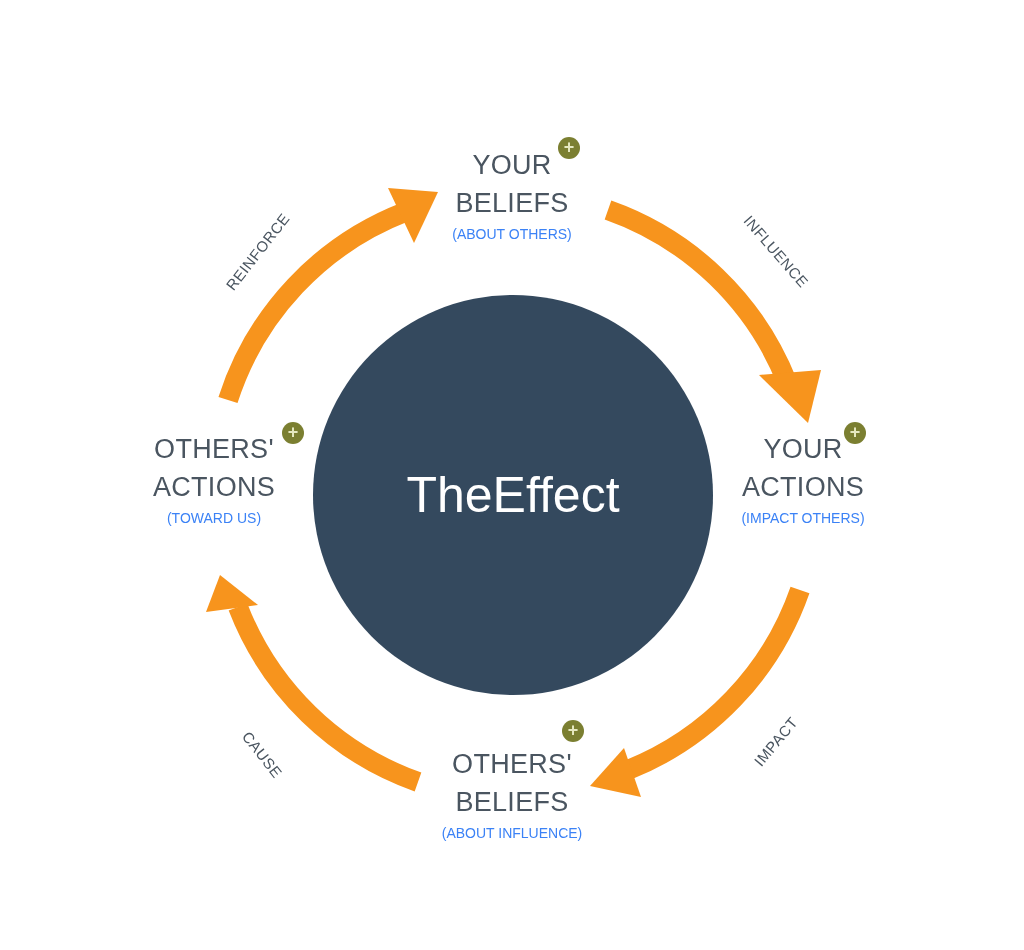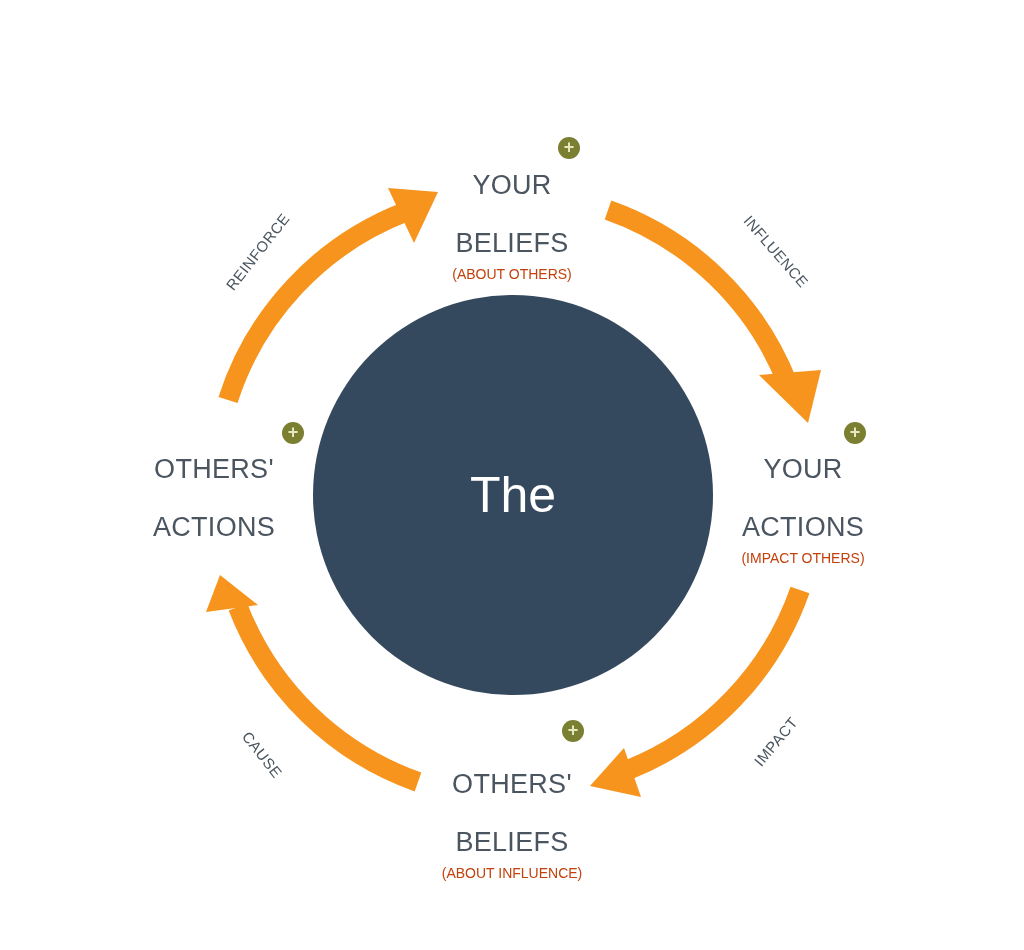--- a/index.html
+++ b/index.html
@@ -1,20 +1,20 @@
 <!DOCTYPE html>
 <html><head>
 <meta charset="utf-8">
 <style>
   html, body { margin: 0; padding: 0; background: #ffffff; }
   body { width: 1024px; height: 950px; position: relative; overflow: hidden; font-family: "Liberation Sans", sans-serif; }
   #diagram { position: absolute; left: 0; top: 0; width: 1024px; height: 950px; }
   .node { position: absolute; text-align: center; color: #4a5560; }
-  .node .l1, .node .l2 { display: block; font-size: 27px; line-height: 38px; letter-spacing: 0.3px; margin-top: 20px; }
-  .node .sub { display: block; font-size: 14px; line-height: 20px; margin-top: 2px; color: #c2410c; }
+  .node .l1, .node .l2 { display: block; font-size: 27px; line-height: 38px; letter-spacing: 0.3px; }
+  .node .sub { display: block; font-size: 14px; line-height: 20px; margin-top: 2px; color: #3b82f6; }
   .plus { position: absolute; width: 22px; height: 22px; border-radius: 50%; background: #7b7f31; color: #e6e8c0; font-size: 18px; line-height: 21px; text-align: center; font-weight: bold; }
   .center-title { position: absolute; left: 313px; top: 295px; width: 400px; height: 400px; display: flex; align-items: center; justify-content: center; color: #ffffff; }
   .center-title span { display: block; font-size: 50px; line-height: 77px; }
 </style>
 </head>
 <body>
 
 <svg id="diagram" width="1024" height="950" viewBox="0 0 1024 950">
   <circle cx="513" cy="495" r="200" fill="#34495e"></circle>
 
@@ -36,20 +36,21 @@
   </g>
 
   <text x="0" y="0" transform="translate(262,255) rotate(-52)" text-anchor="middle" font-family="Liberation Sans, sans-serif" font-size="15" fill="#4a5560" letter-spacing="0.5">REINFORCE</text>
   <text x="0" y="0" transform="translate(772,255) rotate(49)" text-anchor="middle" font-family="Liberation Sans, sans-serif" font-size="15" fill="#4a5560" letter-spacing="0.5">INFLUENCE</text>
   <text x="0" y="0" transform="translate(780,745) rotate(-50)" text-anchor="middle" font-family="Liberation Sans, sans-serif" font-size="15" fill="#4a5560" letter-spacing="0.5">IMPACT</text>
   <text x="0" y="0" transform="translate(258,758) rotate(52)" text-anchor="middle" font-family="Liberation Sans, sans-serif" font-size="15" fill="#4a5560" letter-spacing="0.5">CAUSE</text>
 </svg>
 
 <div class="center-title">
   <span>The</span>
+  <span>Effect</span>
 </div>
 
 <div class="node" style="left:412px; top:146px; width:200px;">
   <span class="l1">YOUR</span>
   <span class="l2">BELIEFS</span>
   <span class="sub">(ABOUT OTHERS)</span>
 </div>
 <div class="plus" style="left:558px; top:137px;">+</div>
 
 <div class="node" style="left:703px; top:430px; width:200px;">
@@ -62,14 +63,15 @@
 <div class="node" style="left:412px; top:745px; width:200px;">
   <span class="l1">OTHERS'</span>
   <span class="l2">BELIEFS</span>
   <span class="sub">(ABOUT INFLUENCE)</span>
 </div>
 <div class="plus" style="left:562px; top:720px;">+</div>
 
 <div class="node" style="left:114px; top:430px; width:200px;">
   <span class="l1">OTHERS'</span>
   <span class="l2">ACTIONS</span>
+  <span class="sub">(TOWARD US)</span>
 </div>
 <div class="plus" style="left:282px; top:422px;">+</div>
 
 </body></html>

